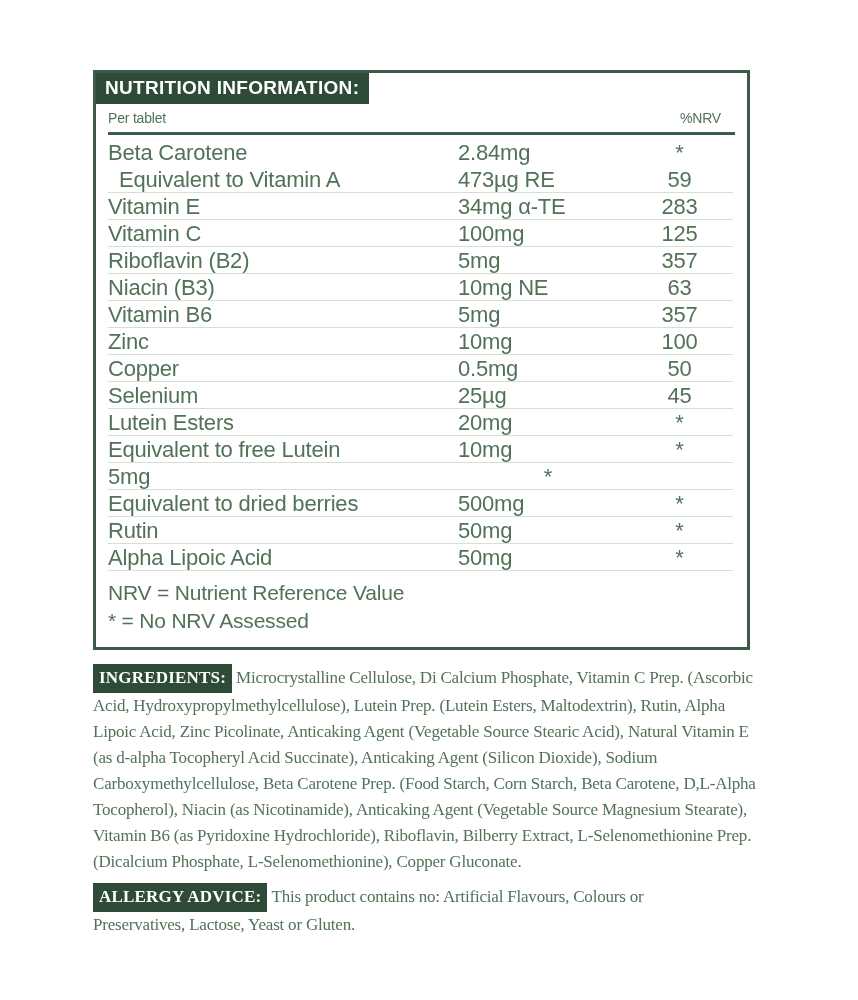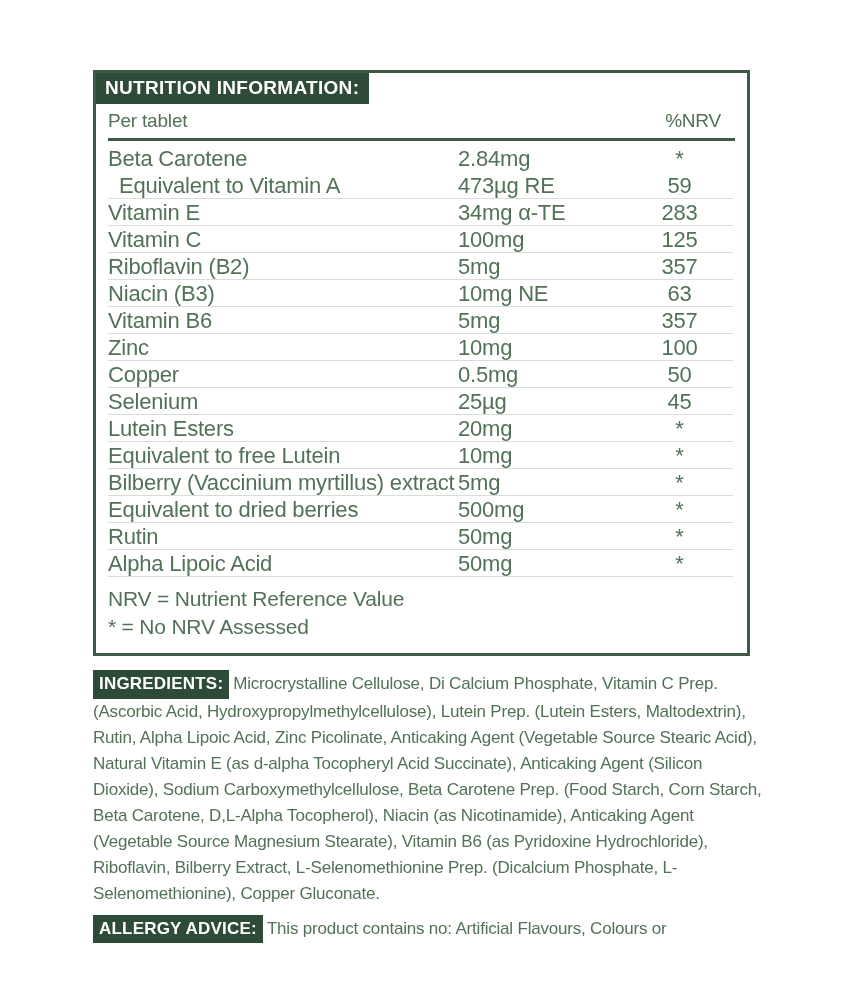--- a/index.html
+++ b/index.html
@@ -36,21 +36,21 @@
   }
   .chip.title-chip{
     font-size:19px;
     letter-spacing:0.3px;
     padding:4px 10px 5px 9px;
   }
   .thead{
     display:grid;
     grid-template-columns:350px 180px 1fr;
     padding:6px 26px 4px 12px;
-    font-size:19px;
+    font-size:14px;
     letter-spacing:-0.2px;
     align-items:center;
   }
   .thead .c-nrv{text-align:right;}
   .head-rule{
     border-top:3px solid var(--border-green);
     margin:2px 12px 4px 12px;
   }
   .nrow{
     display:grid;
@@ -77,20 +77,21 @@
     line-height:28px;
   }
 
   
   .para{
     margin-top:14px;
     font-size:17px;
     line-height:26px;
     letter-spacing:-0.2px;
     width:672px;
+    font-family:Liberation Serif, serif;
   }
   .para .chip{
     font-size:17px;
     padding:1px 6px 2px 6px;
     letter-spacing:0.2px;
     margin-right:4px;
   }
   .para.allergy{
     margin-top:8px;
     width:580px;
@@ -167,21 +168,20 @@
             <span class="c-name">Lutein Esters</span>
             <span class="c-amt">20mg</span>
             <span class="c-nrv">*</span>
           </div>
           <div class="nrow rule">
             <span class="c-name">Equivalent to free Lutein</span>
             <span class="c-amt">10mg</span>
             <span class="c-nrv">*</span>
           </div>
           <div class="nrow rule">
-            <span class="c-name">Bilberry (Vaccinium myrtillus) extract</span>
             <span class="c-amt">5mg</span>
             <span class="c-nrv">*</span>
           </div>
           <div class="nrow rule">
             <span class="c-name">Equivalent to dried berries</span>
             <span class="c-amt">500mg</span>
             <span class="c-nrv">*</span>
           </div>
           <div class="nrow rule">
             <span class="c-name">Rutin</span>

